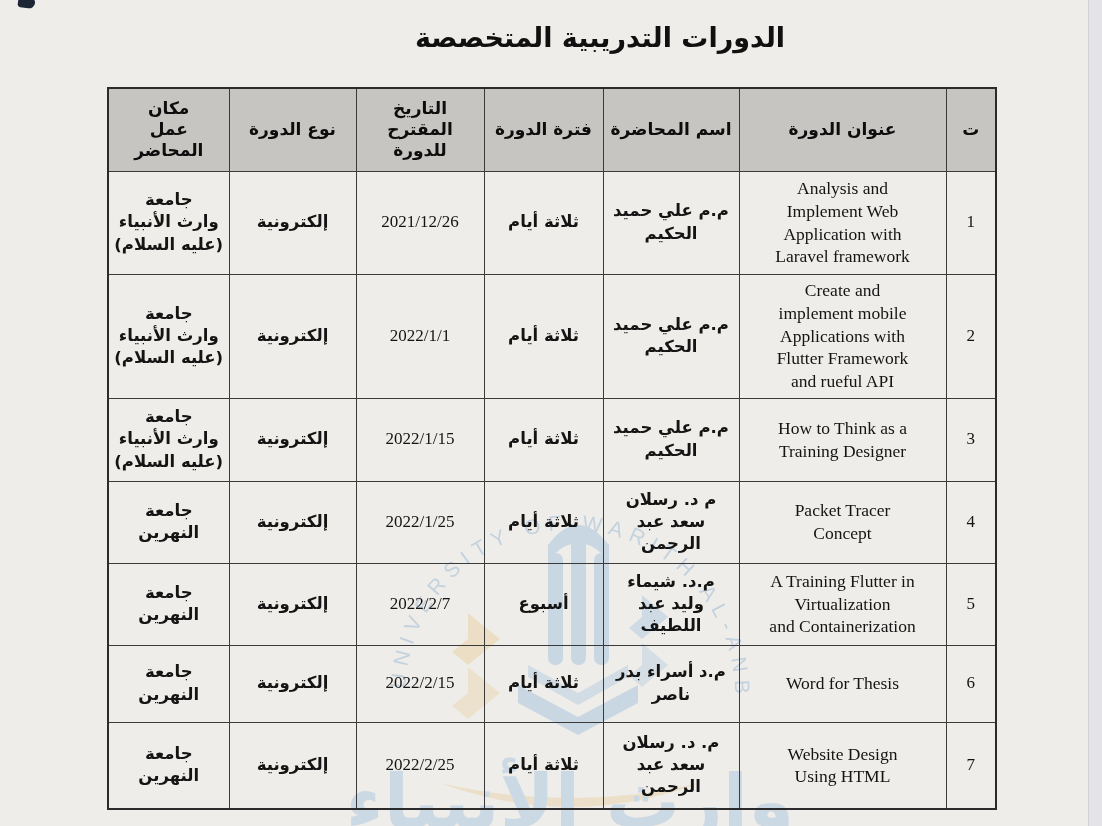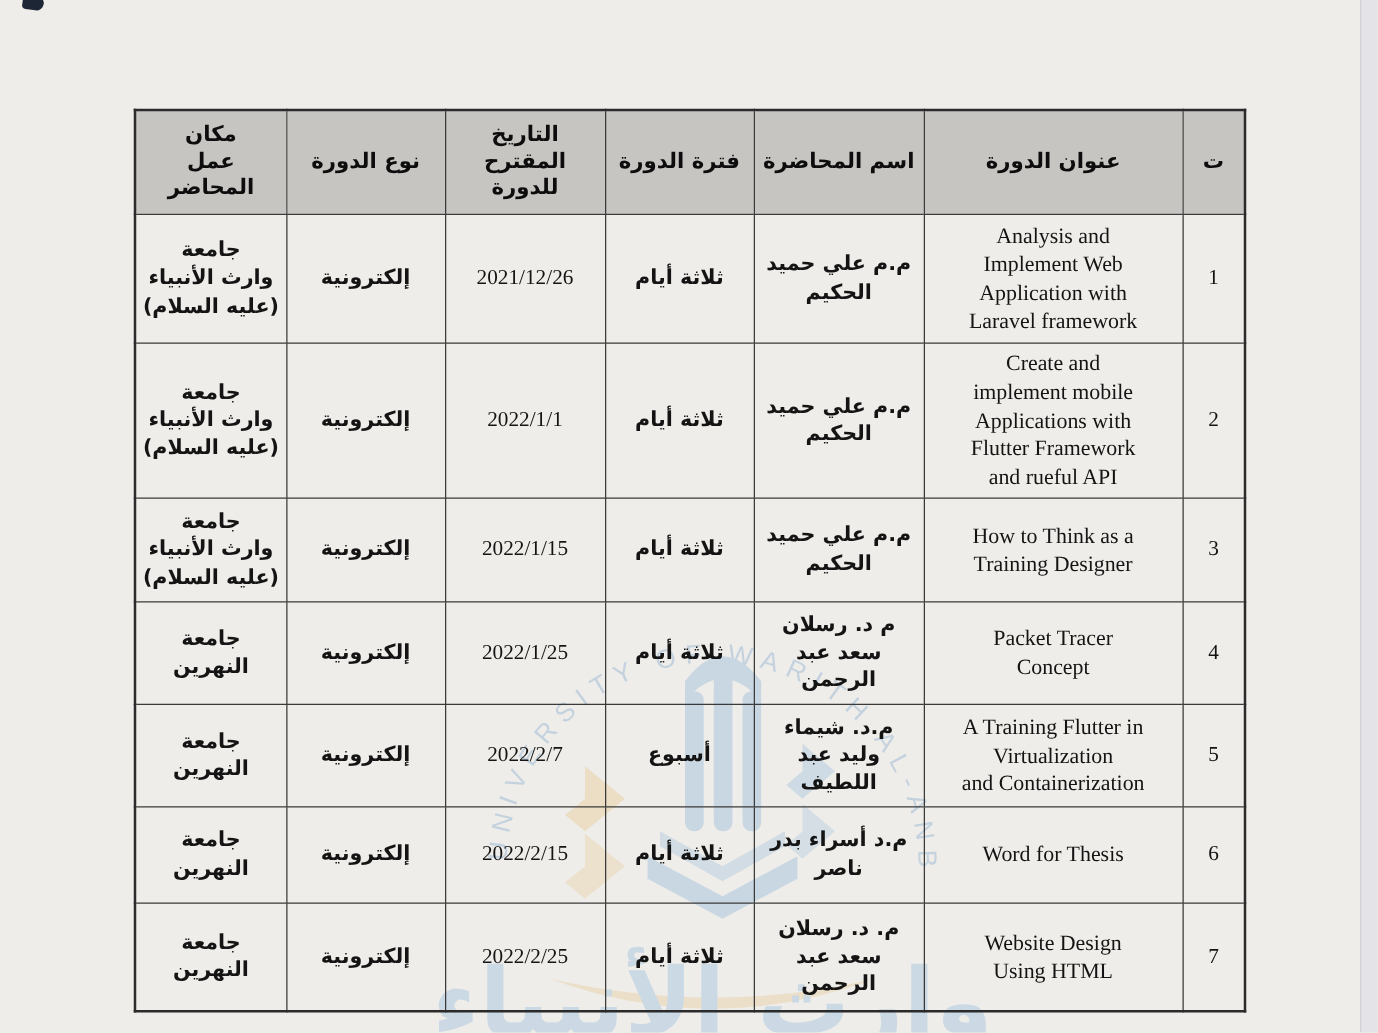--- a/index.html
+++ b/index.html
@@ -103,20 +103,21 @@
 
     <g fill="#e9d5b0">
       <path d="M 178,228 l 32,26 l -32,26 l -16,-13 l 16,-13 z"></path>
       <path d="M 178,282 l 32,26 l -32,26 l -16,-13 l 16,-13 z" opacity="0.8"></path>
       <path d="M 150,398 Q 280,446 410,398 Q 282,428 150,398 Z" opacity="0.9"></path>
     </g>
 
     <text x="280" y="442" text-anchor="middle" direction="rtl" font-family="DejaVu Sans, sans-serif" font-weight="bold" font-size="74" fill="#b6cee3">وارث الأنبياء</text>
   </svg>
 
+  <div class="doc-title">الدورات التدريبية المتخصصة</div>
 
   <div class="table-wrap">
     <table>
       <colgroup>
           <col class="col-no">
           <col class="col-title">
           <col class="col-lecturer">
           <col class="col-duration">
           <col class="col-date">
           <col class="col-type">

